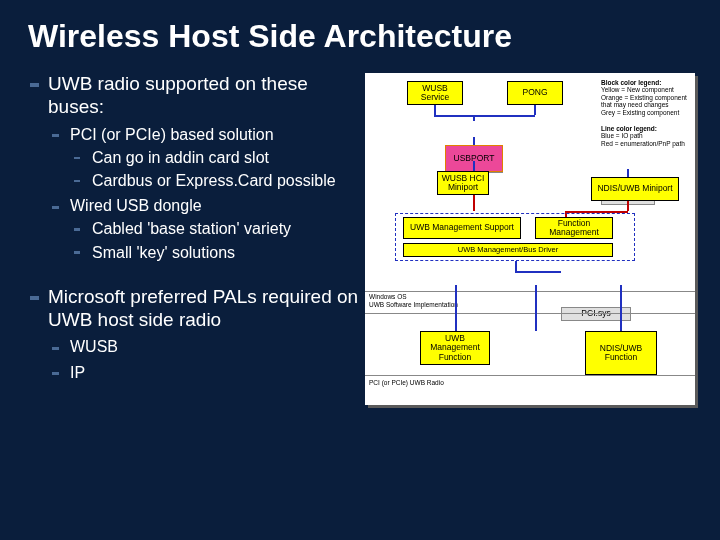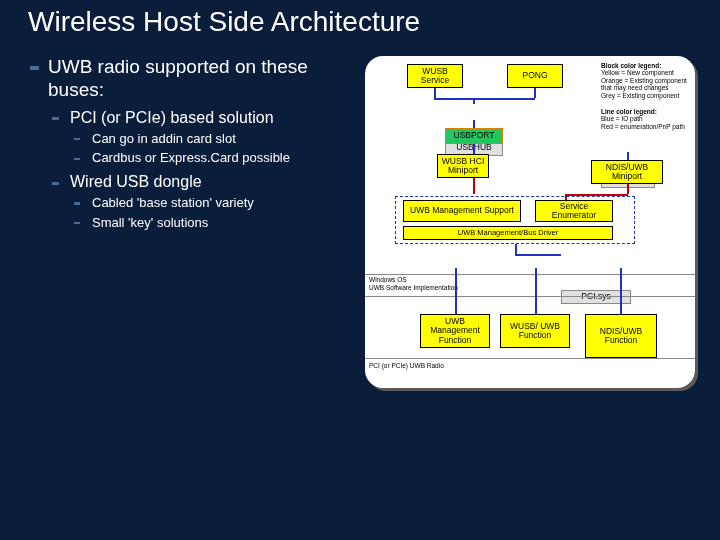--- a/index.html
+++ b/index.html
@@ -5,22 +5,22 @@
   * { box-sizing: border-box; margin: 0; padding: 0; }
   body {
     width: 720px; height: 540px;
     background: #0a1e3c;
     font-family: Arial, Helvetica, sans-serif;
     color: #fff;
     overflow: hidden;
     position: relative;
   }
   .title {
-    font-size: 28px; font-weight: normal;
-    padding: 6px 0 0 28px;
+    font-size: 32px; font-weight: bold;
+    padding: 18px 0 0 28px;
   }
   .content {
     display: flex;
     padding: 18px 0 0 30px;
   }
   .left {
     width: 335px;
     flex-shrink: 0;
   }
   ul { list-style: none; }
@@ -29,36 +29,35 @@
     content: "";
     position: absolute; left: 0; top: 0.6em;
     width: 8px; height: 3px; background: #4a6a95;
   }
   .lvl1 > li { font-size: 19px; line-height: 1.2; margin-bottom: 10px; }
   .lvl1 > li::before { top: 0.55em; width: 9px; height: 3.5px; }
   .lvl2 { margin-top: 6px; margin-left: 4px; }
   .lvl2 > li { font-size: 16px; margin-bottom: 6px; }
   .lvl2 > li::before { width: 7px; height: 3px; }
   .lvl3 { margin-top: 4px; margin-left: 4px; }
-  .lvl3 > li { font-size: 13px; margin-bottom: 4px; }
+  .lvl3 > li { font-size: 16px; margin-bottom: 4px; }
   .lvl3 > li::before { width: 6px; height: 2.5px; top: 0.55em; }
   .spacer { height: 14px; }
 
   .right {
     width: 330px;
     position: relative;
   }
   .diagram {
     background: #fff;
     width: 330px; height: 332px;
     position: relative;
     font-size: 8.5px;
     color: #000;
     box-shadow: 3px 3px 0 #5a5a5a;
-    border-radius: 18px;
   }
   .box {
     position: absolute;
     border: 1.5px solid;
     background: #fff;
     text-align: center;
     display: flex; align-items: center; justify-content: center;
     padding: 1px 2px;
     line-height: 1.1;
   }
@@ -103,20 +102,29 @@
             <span>Wired USB dongle</span>
             <ul class="lvl3">
               <li>Cabled 'base station' variety</li>
               <li>Small 'key' solutions</li>
             </ul>
           </li>
         </ul>
       </li>
     </ul>
     <div class="spacer"></div>
+    <ul class="lvl1">
+      <li>
+        <span>Microsoft preferred PALs required on UWB host side radio</span>
+        <ul class="lvl2">
+          <li>WUSB</li>
+          <li>IP</li>
+        </ul>
+      </li>
+    </ul>
   </div>
 
   <div class="right">
     <div class="diagram">
 
       <div class="legend" style="right:4px; top:6px; width:90px;">
         <b>Block color legend:</b><br>
         <span>Yellow = New component</span><br>
         <span>Orange = Existing component that may need changes</span><br>
         <span>Grey = Existing component</span>
@@ -132,55 +140,54 @@
 
       <div class="line" style="left:69px; top:32px; width:1.5px; height:10px;"></div>
       <div class="line" style="left:69px; top:42px; width:40px; height:1.5px;"></div>
       <div class="line" style="left:108px; top:42px; width:1.5px; height:6px;"></div>
       <div class="line" style="left:169px; top:32px; width:1.5px; height:10px;"></div>
       <div class="line" style="left:108px; top:42px; width:62px; height:1.5px;"></div>
 
       <div class="box grey grey-b" style="left:80px; top:48px; width:58px; height:16px;">USBHUB</div>
 
       <div class="line" style="left:108px; top:64px; width:1.5px; height:8px;"></div>
-      <div class="box orange-b" style="left:80px; top:72px; width:58px; height:16px; background:#22c55e;">USBPORT</div>
+      <div class="box orange-b" style="left:80px; top:72px; width:58px; height:27px; background:#ec4899;">USBPORT</div>
 
       <div class="box grey grey-b" style="left:236px; top:80px; width:54px; height:16px;">NDIS</div>
 
       <div class="line" style="left:108px; top:88px; width:1.5px; height:10px;"></div>
       <div class="line" style="left:262px; top:96px; width:1.5px; height:8px;"></div>
 
       <div class="box yellow" style="left:72px; top:98px; width:52px; height:24px;">WUSB HCI Miniport</div>
-      <div class="box yellow" style="left:226px; top:104px; width:72px; height:24px;">NDIS/UWB Miniport</div>
+      <div class="box yellow" style="left:226px; top:104px; width:88px; height:24px;">NDIS/UWB Miniport</div>
 
       <div class="line line-red" style="left:108px; top:122px; width:1.5px; height:16px;"></div>
       <div class="line line-red" style="left:262px; top:128px; width:1.5px; height:10px;"></div>
       <div class="line line-red" style="left:200px; top:138px; width:63px; height:1.5px;"></div>
       <div class="line line-red" style="left:200px; top:138px; width:1.5px; height:6px;"></div>
 
       <div class="dash-group" style="left:30px; top:140px; width:240px; height:48px;"></div>
       <div class="box yellow" style="left:38px; top:144px; width:118px; height:22px;">UWB Management Support</div>
-      <div class="box yellow" style="left:170px; top:144px; width:78px; height:22px;">Service Enumerator</div>
+      <div class="box yellow" style="left:170px; top:144px; width:78px; height:22px;">Function Management</div>
       <div class="box yellow" style="left:38px; top:170px; width:210px; height:14px; font-size:7.5px;">UWB Management/Bus Driver</div>
 
       <div class="line" style="left:150px; top:188px; width:1.5px; height:10px;"></div>
       <div class="box grey grey-b" style="left:196px; top:198px; width:70px; height:14px;">PCI.sys</div>
       <div class="line" style="left:150px; top:198px; width:46px; height:1.5px;"></div>
 
       <div class="hline" style="top:218px;"></div>
       <div class="sideLbl" style="left:4px; top:220px;">Windows OS</div>
       <div class="sideLbl" style="left:4px; top:228px;">UWB Software Implementation</div>
 
       <div class="hline" style="top:240px;"></div>
 
       <div class="line" style="left:90px; top:212px; width:1.5px; height:46px;"></div>
       <div class="line" style="left:170px; top:212px; width:1.5px; height:46px;"></div>
       <div class="line" style="left:255px; top:212px; width:1.5px; height:46px;"></div>
 
       <div class="box yellow" style="left:55px; top:258px; width:70px; height:34px;">UWB Management Function</div>
-      <div class="box yellow" style="left:135px; top:258px; width:70px; height:34px;">WUSB/ UWB Function</div>
       <div class="box yellow" style="left:220px; top:258px; width:72px; height:44px;">NDIS/UWB Function</div>
 
       <div class="hline" style="top:302px;"></div>
       <div class="sideLbl" style="left:4px; top:306px;">PCI (or PCIe) UWB Radio</div>
     </div>
   </div>
 </div>
 
 </body></html>

